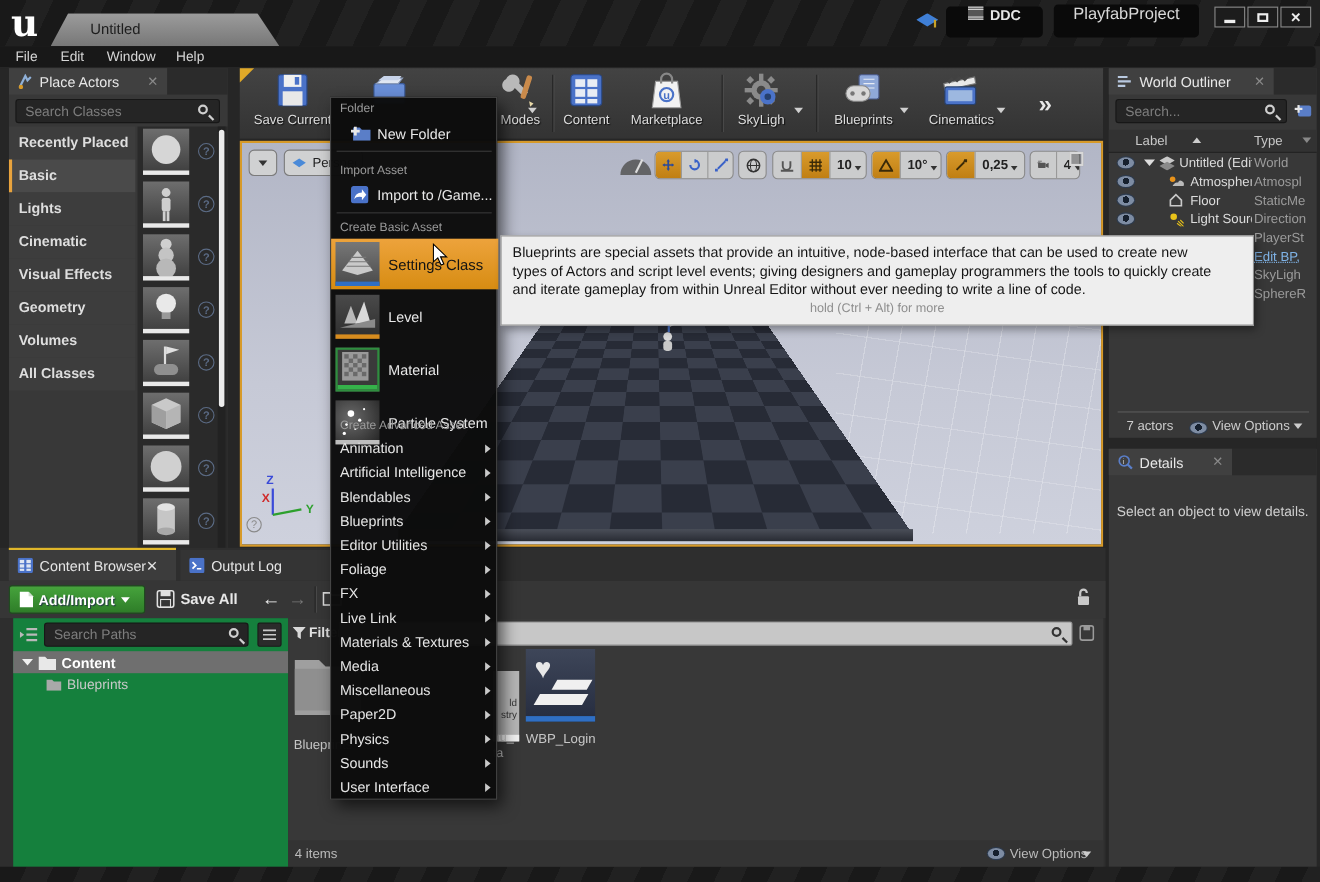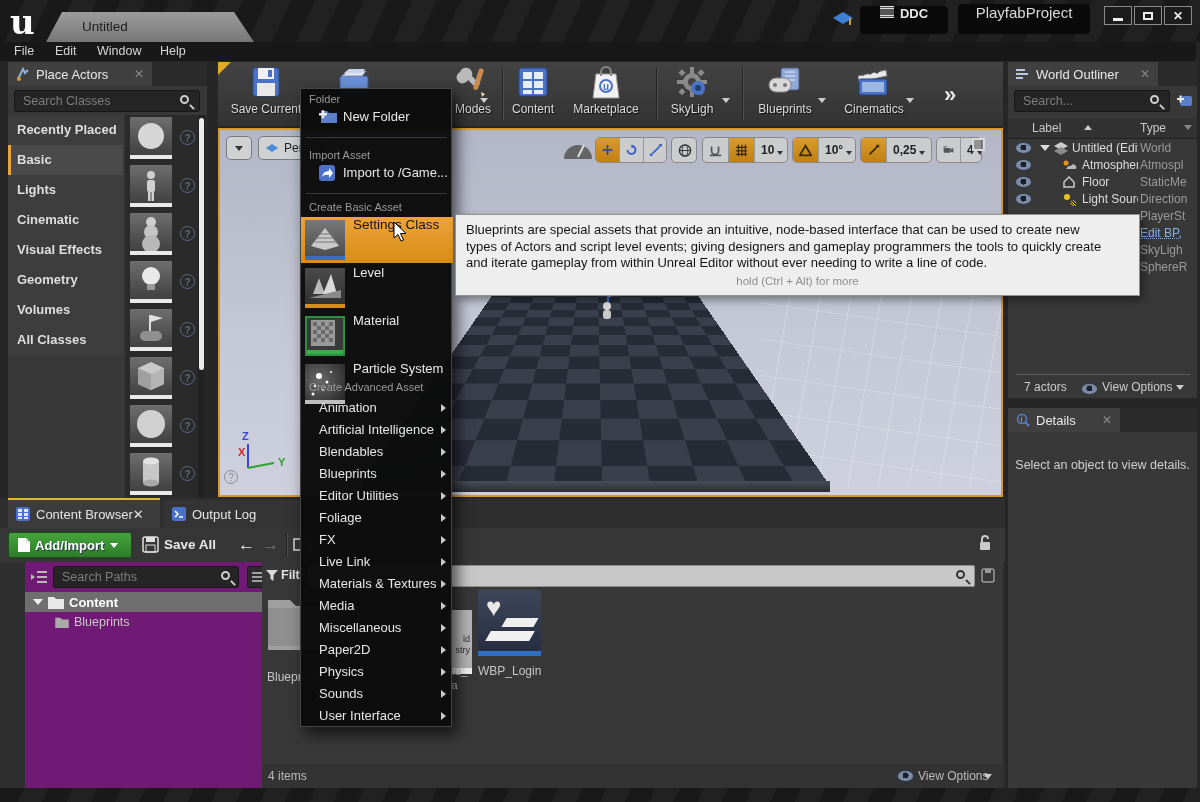--- a/index.html
+++ b/index.html
@@ -63,33 +63,33 @@
 .worow{position:absolute;left:0;width:189px;height:17px;font-size:12px;color:#dcdcdc;overflow:hidden}
 .wotype{position:absolute;left:132px;top:1px;color:#9b9b9b;width:57px;overflow:hidden;white-space:nowrap}
 .eye{position:absolute;width:15px;height:10px;border-radius:50%;background:radial-gradient(circle at 50% 45%,#16202e 0 3px,#7d8ca3 3px);box-shadow:0 0 0 1px #2c3b50}
 
 #details{left:1008px;top:408px;width:189px;height:380px}
 
 #cbarea{left:0;top:498px;width:1005px;height:290px;background:#2e2e2e}
 .cbtab{position:absolute;top:2px;height:28px;display:flex;align-items:center;font-size:13px;color:#e4e4e4}
 #cbtoolbar{position:absolute;left:0;top:30px;width:1005px;height:34px;background:#363636}
 #addimport{position:absolute;left:8px;top:4px;width:124px;height:26px;background:linear-gradient(#46a33c,#2e7d28);border:1px solid #1d4d1d;border-radius:3px;display:flex;align-items:center;color:#fff;font-weight:bold;font-size:13px;text-shadow:1px 1px 1px #234}
-#cbleft{position:absolute;left:25px;top:64px;width:250px;height:226px;background:#701a75}
+#cbleft{position:absolute;left:12px;top:64px;width:250px;height:226px;background:#15803d}
 #cbright{position:absolute;left:262px;top:64px;width:741px;height:226px;background:#383838}
 #cbstatus{position:absolute;left:0;top:202px;width:741px;height:24px;background:#333;color:#bbb;font-size:12px}
 .treerow{position:absolute;left:0;width:250px;height:20px;display:flex;align-items:center;font-size:13px;color:#e8e8e8}
 .assetlabel{position:absolute;font-size:12px;color:#c6c6c6}
 
 #ctxmenu{left:300px;top:88px;width:152px;height:639px;background:rgba(12,12,12,.98);border:1px solid #454545;box-shadow:5px 7px 14px rgba(0,0,0,.65);z-index:50}
 .mhdr{position:absolute;left:8px;color:#9a9a9a;font-size:11px}
 .msep{position:absolute;left:5px;width:141px;height:1px;background:#383838}
-.mitem{position:absolute;left:0;width:152px;color:#e8e8e8;font-size:13px;display:flex;align-items:flex-start}
+.mitem{position:absolute;left:0;width:152px;color:#e8e8e8;font-size:13px;display:flex;align-items:center}
 .mthumb{position:absolute;left:4px;width:40px;height:40px}
 .mthumb .bar{position:absolute;left:0;bottom:0;width:100%;height:4px}
-.advitem{position:absolute;left:0;width:152px;height:22px;color:#e6e6e6;font-size:13px;line-height:22px;padding-left:18px}
+.advitem{position:absolute;left:0;width:152px;height:22px;color:#e6e6e6;font-size:13px;line-height:22px;padding-left:8px}
 .advitem .arr{position:absolute;right:7px;top:7px;width:0;height:0;border-top:4px solid transparent;border-bottom:4px solid transparent;border-left:5px solid #c9c9c9}
 
 #tooltip{left:455px;top:214px;width:685px;height:82px;background:#eeeeee;border:1px solid #919191;box-shadow:3px 4px 8px rgba(0,0,0,.4);z-index:60;color:#141414;font-size:13px}
 #tooltip .body{padding:7px 28px 0 10px;line-height:16.5px}
 #tooltip .hint{text-align:center;color:#8e8e8e;font-size:11.5px;margin-top:3px}
 
 #bottomstripe{left:0;top:788px;width:1200px;height:14px}
 .gap{background:#262626;position:absolute}
 </style>
 </head>

